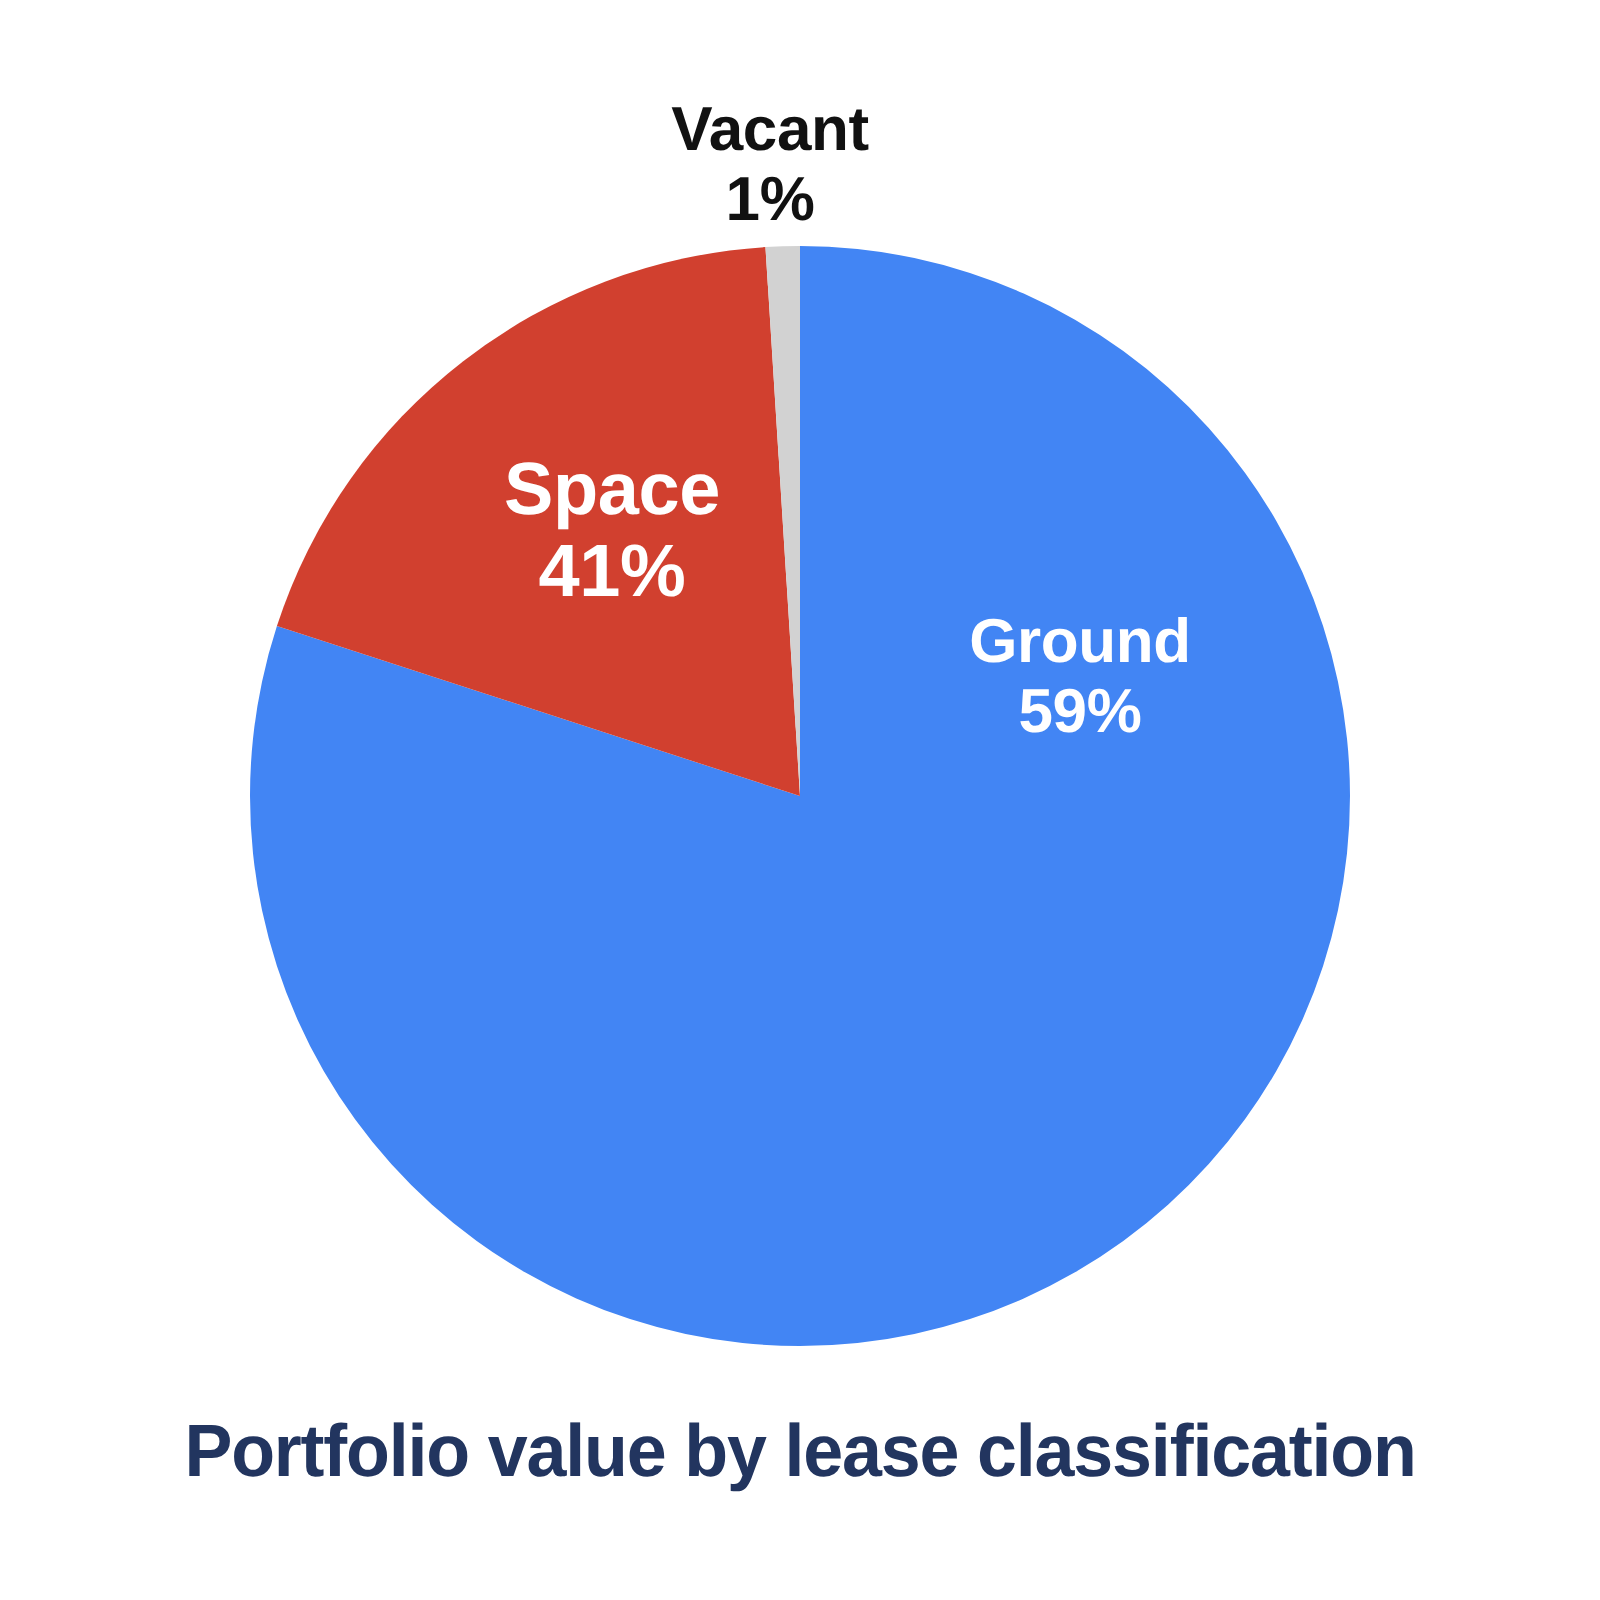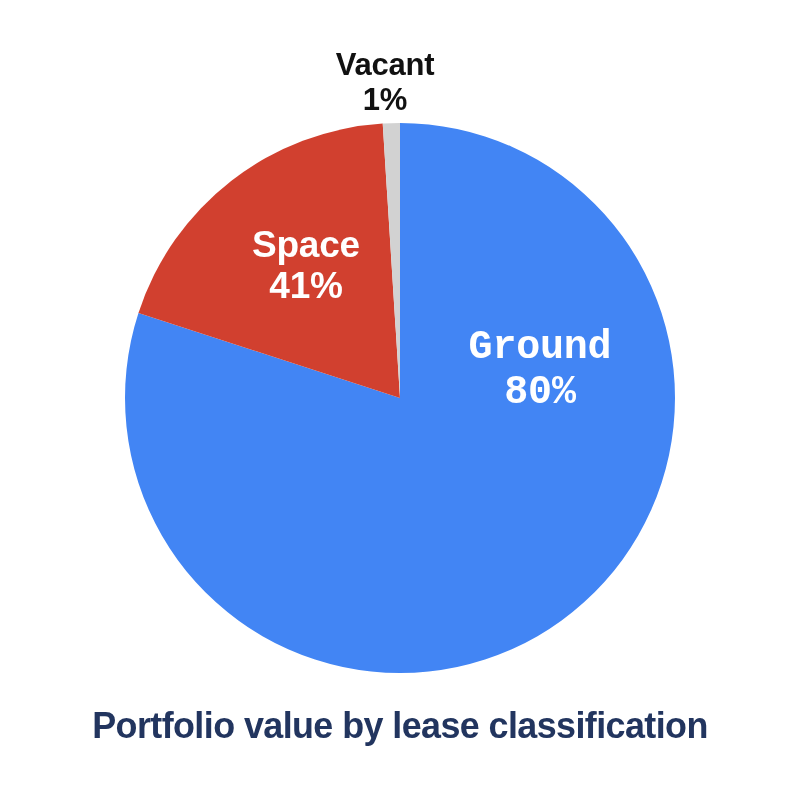--- a/index.html
+++ b/index.html
@@ -38,25 +38,24 @@
     font-weight: bold;
     line-height: 1.12;
     white-space: nowrap;
     letter-spacing: -0.2px;
   }
   .slice-label .lbl-name { display: block; text-align: center; }
   .slice-label .lbl-value { display: block; }
 
   #label-ground {
     left: 400px;
-    top: 326px;
+    top: 304px;
     width: 280px;
-    font-size: 40px;
+    font-size: 31px;
     color: #ffffff;
-    font-family: Liberation Mono, monospace;
   }
   #label-space {
     left: 186px;
     top: 224px;
     width: 240px;
     font-size: 37px;
     color: #ffffff;
   }
   #label-vacant {
     left: 265px;
@@ -91,21 +90,21 @@
     <svg id="pie-svg" width="800" height="690" viewBox="0 0 800 690">
       <g>
         <path id="slice-ground" d="M 400 398 L 400.00 123.00 A 275 275 0 1 1 138.46 313.02 Z" fill="#4285f4"></path>
         <path id="slice-space" d="M 400 398 L 138.46 313.02 A 275 275 0 0 1 382.73 123.54 Z" fill="#d1402f"></path>
         <path id="slice-vacant" d="M 400 398 L 382.73 123.54 A 275 275 0 0 1 400.00 123.00 Z" fill="#d2d2d2"></path>
       </g>
     </svg>
 
     <div class="slice-label" id="label-ground">
       <span class="lbl-name">Ground</span>
-      <span class="lbl-value">80%</span>
+      <span class="lbl-value">59%</span>
     </div>
 
     <div class="slice-label" id="label-space">
       <span class="lbl-name">Space</span>
       <span class="lbl-value">41%</span>
     </div>
 
     <div class="slice-label" id="label-vacant">
       <span class="lbl-name">Vacant</span>
       <span class="lbl-value">1%</span>

